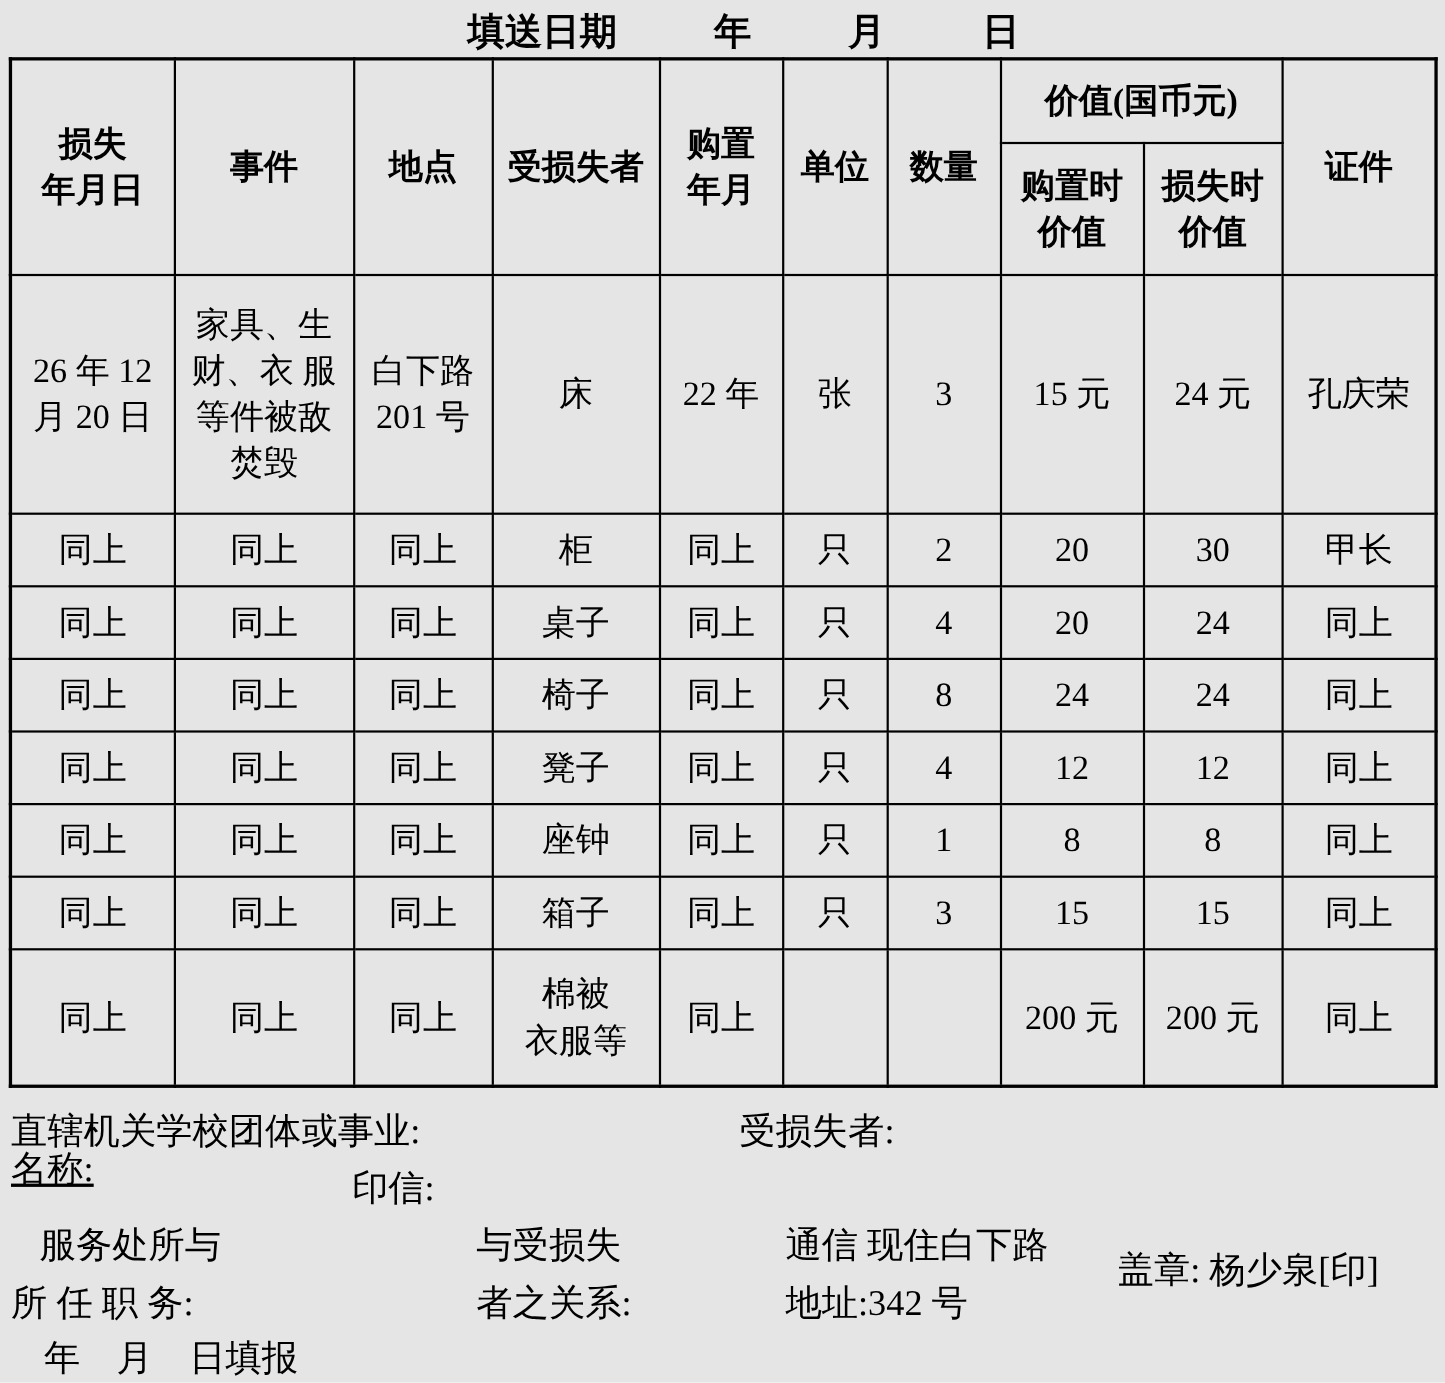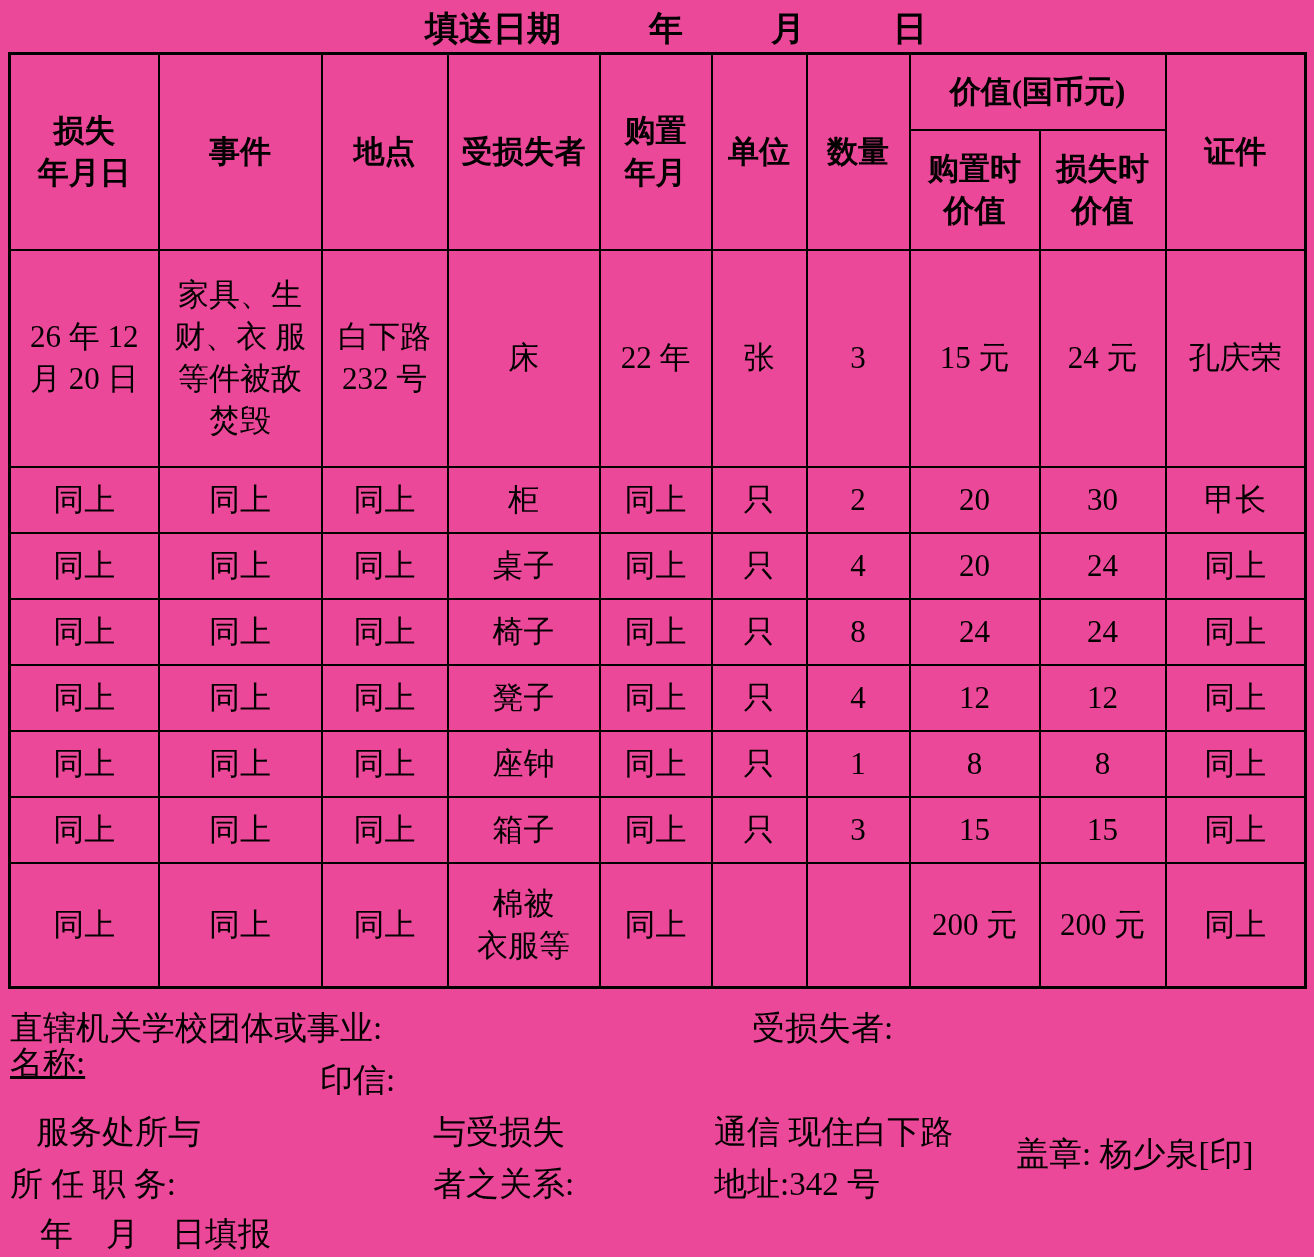--- a/index.html
+++ b/index.html
@@ -1,20 +1,20 @@
 <!DOCTYPE html>
 <html><head>
 <meta charset="utf-8">
 <style>
   * { margin:0; padding:0; box-sizing:border-box; }
   html,body { background:#ffffff; }
   .page {
     position:relative;
     width:1314px; height:1257px;
-    background:#ec4899;
+    background:#e5e5e5;
     color:#000000;
     font-family:"Liberation Serif","DejaVu Serif",serif;
     overflow:hidden;
   }
   
   .form-title {
     position:absolute; left:425px; top:6px;
     display:flex; gap:88px;
     font-size:34px; font-weight:bold; white-space:nowrap;
   }
@@ -40,21 +40,21 @@
   tr.row-item  { height:66px; }
   tr.row-last  { height:125px; }
   
   .footer {
     position:absolute; left:0; top:990px;
     width:1052px; height:267px;
     font-size:33px;
   }
   .footer span { position:absolute; white-space:pre; }
   .f-org      { left:10px;   top:16px; }
-  .f-victim   { left:752px;  top:16px; }
+  .f-victim   { left:672px;  top:16px; }
   .f-name     { left:10px;   top:51px;text-decoration:underline; }
   .f-sealword { left:320px;  top:68px; }
   .f-reporter { left:714px;  top:68px; }
   .f-svc1     { left:20px;   top:120px;margin-left:16px; }
   .f-rel1     { left:433px;  top:120px; }
   .f-addr1    { left:714px;  top:120px; }
   .f-svc2     { left:10px;   top:172px; }
   .f-rel2     { left:433px;  top:172px; }
   .f-addr2    { left:714px;  top:172px; }
   .f-stamp    { left:1016px; top:142px; }
@@ -108,21 +108,21 @@
     </thead>
     <tbody>
       <tr class="row-first">
         <td>26 年 12
 月 20 日</td>
         <td>家具、生
 财、衣 服
 等件被敌
 焚毁</td>
         <td>白下路
-232 号</td>
+201 号</td>
         <td>床</td>
         <td>22 年</td>
         <td>张</td>
         <td>3</td>
         <td>15 元</td>
         <td>24 元</td>
         <td>孔庆荣</td>
       </tr>
       <tr class="row-item">
         <td>同上</td>

